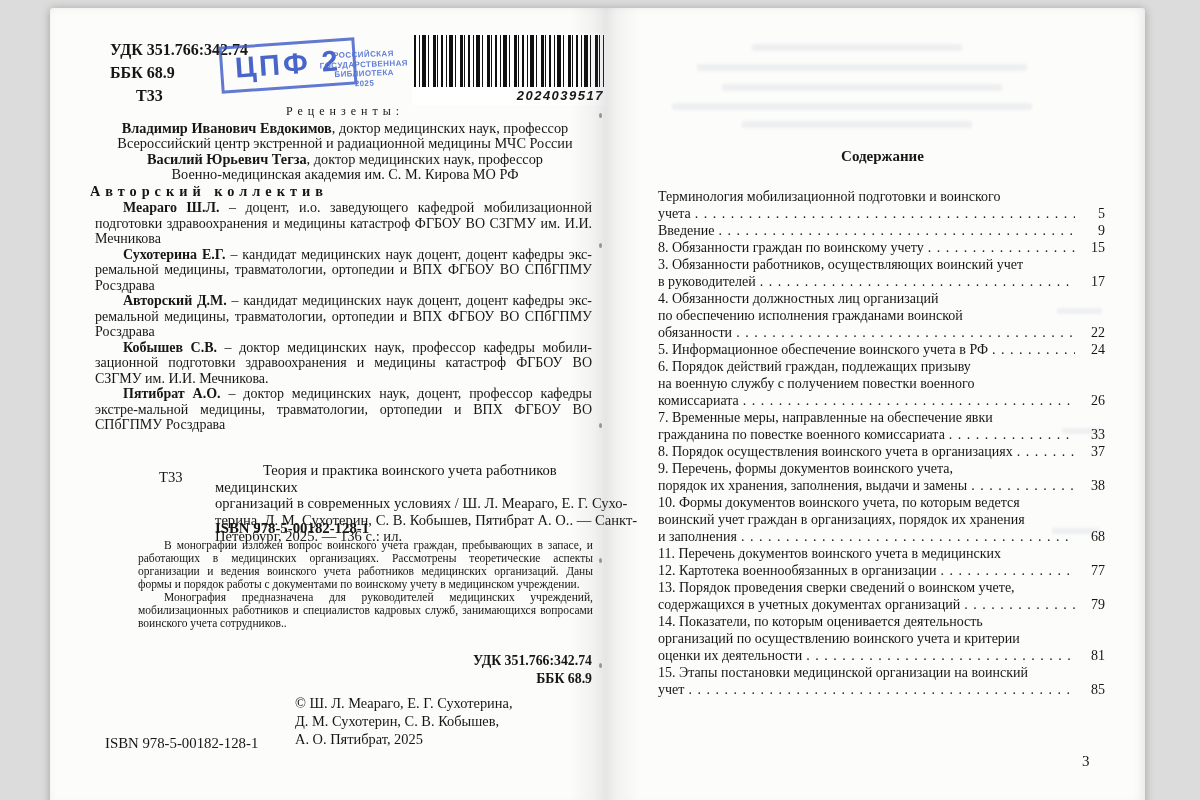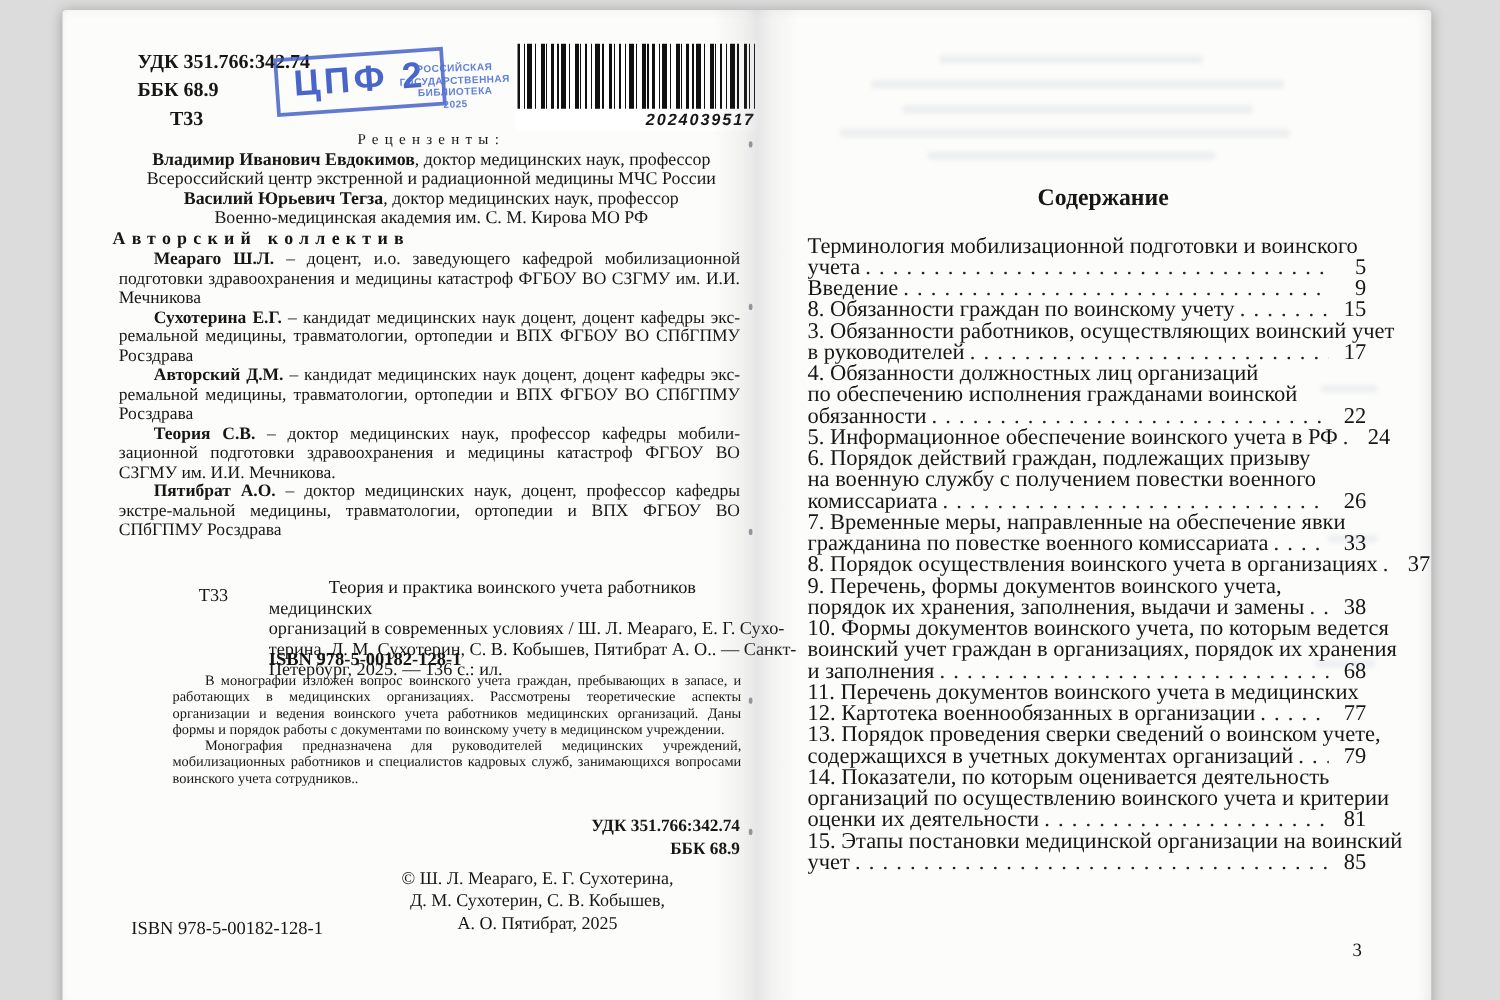--- a/index.html
+++ b/index.html
@@ -47,28 +47,28 @@
   .authors p{margin:0;text-indent:28px;}
   .bib{position:absolute;left:165px;top:444px;width:428px;font-size:14.6px;line-height:16.6px;}
   .bib .code{position:absolute;left:-56px;top:16.6px;}
   .bib .l1{text-indent:48px;margin-top:10px;}
   .isbn-mid{position:absolute;left:165px;top:512px;font-weight:bold;font-size:14.8px;}
   .annotation{position:absolute;left:88px;top:531px;width:455px;font-size:11.5px;
       line-height:13px;text-align:justify;}
   .annotation p{margin:0;text-indent:26px;}
   .footer-codes{position:absolute;left:300px;top:644px;width:242px;text-align:right;
       font-weight:bold;font-size:13.8px;line-height:18px;}
-  .copyright{position:absolute;left:245px;top:686px;width:270px;text-align:center;
+  .copyright{position:absolute;left:245px;top:686px;width:270px;text-align:left;
       font-size:14.4px;line-height:18px;}
   .isbn-footer{position:absolute;left:55px;top:727px;font-size:14.8px;}
 
   
   .toc-heading{position:absolute;left:58px;top:140px;width:445px;text-align:center;
-      font-weight:bold;font-size:19px;}
-  .toc{position:absolute;left:44px;top:180px;width:447px;font-size:18px;line-height:17px;}
+      font-weight:bold;font-size:15px;}
+  .toc{position:absolute;left:56px;top:180px;width:447px;font-size:14px;line-height:17px;}
   .toc-line{white-space:nowrap;}
   .toc-line.final{display:flex;}
   .toc-line .t{flex:none;}
   .leader{flex:1;min-width:8px;overflow:hidden;white-space:nowrap;margin:0 4px;color:#222;}
   .leader::after{content:". . . . . . . . . . . . . . . . . . . . . . . . . . . . . . . . . . . . . . . . . . . . . . . . . . . . . . . . . .";letter-spacing:1px;}
   .pg{flex:none;width:26px;text-align:right;}
   .folio{position:absolute;left:480px;top:745px;font-size:15px;}
 
   .ghost{position:absolute;background:#71809f;opacity:0.10;filter:blur(1.5px);
       border-radius:2px;pointer-events:none;}
@@ -108,21 +108,21 @@
             <div><b>Василий Юрьевич Тегза</b>, доктор медицинских наук, профессор</div>
             <div>Военно-медицинская академия им. С. М. Кирова МО РФ</div>
           </div>
       </div>
 
       <div class="authors-heading">Авторский коллектив</div>
       <div class="authors">
           <p><b>Меараго Ш.Л.</b> – доцент, и.о. заведующего кафедрой мобилизационной подготовки здравоохранения и медицины катастроф ФГБОУ ВО СЗГМУ им. И.И. Мечникова</p>
           <p><b>Сухотерина Е.Г.</b> – кандидат медицинских наук доцент, доцент кафедры экс-ремальной медицины, травматологии, ортопедии и ВПХ ФГБОУ ВО СПбГПМУ Росздрава</p>
           <p><b>Авторский Д.М.</b> – кандидат медицинских наук доцент, доцент кафедры экс-ремальной медицины, травматологии, ортопедии и ВПХ ФГБОУ ВО СПбГПМУ Росздрава</p>
-          <p><b>Теория С.В.</b> – доктор медицинских наук, профессор кафедры мобили-зационной подготовки здравоохранения и медицины катастроф ФГБОУ ВО СЗГМУ им. И.И. Мечникова.</p>
+          <p><b>Кобышев С.В.</b> – доктор медицинских наук, профессор кафедры мобили-зационной подготовки здравоохранения и медицины катастроф ФГБОУ ВО СЗГМУ им. И.И. Мечникова.</p>
           <p><b>Пятибрат А.О.</b> – доктор медицинских наук, доцент, профессор кафедры экстре-мальной медицины, травматологии, ортопедии и ВПХ ФГБОУ ВО СПбГПМУ Росздрава</p>
         </div>
 
       <div class="bib">
         <div class="code">Т33</div>
         <div>
             <div class="l1">Теория и практика воинского учета работников медицинских</div>
             <div>организаций в современных условиях / Ш. Л. Меараго, Е. Г. Сухо-</div>
             <div>терина, Д. М. Сухотерин, С. В. Кобышев, Пятибрат А. О.. — Санкт-</div>
             <div>Петербург, 2025. — 136 с.: ил.</div>

